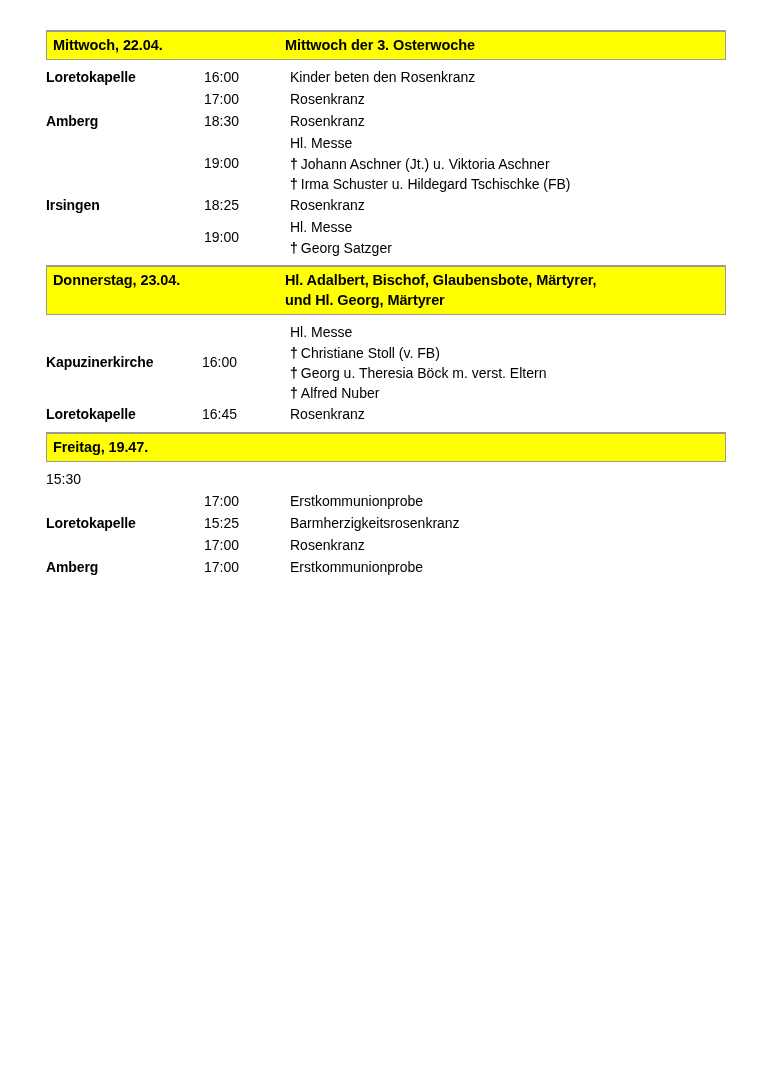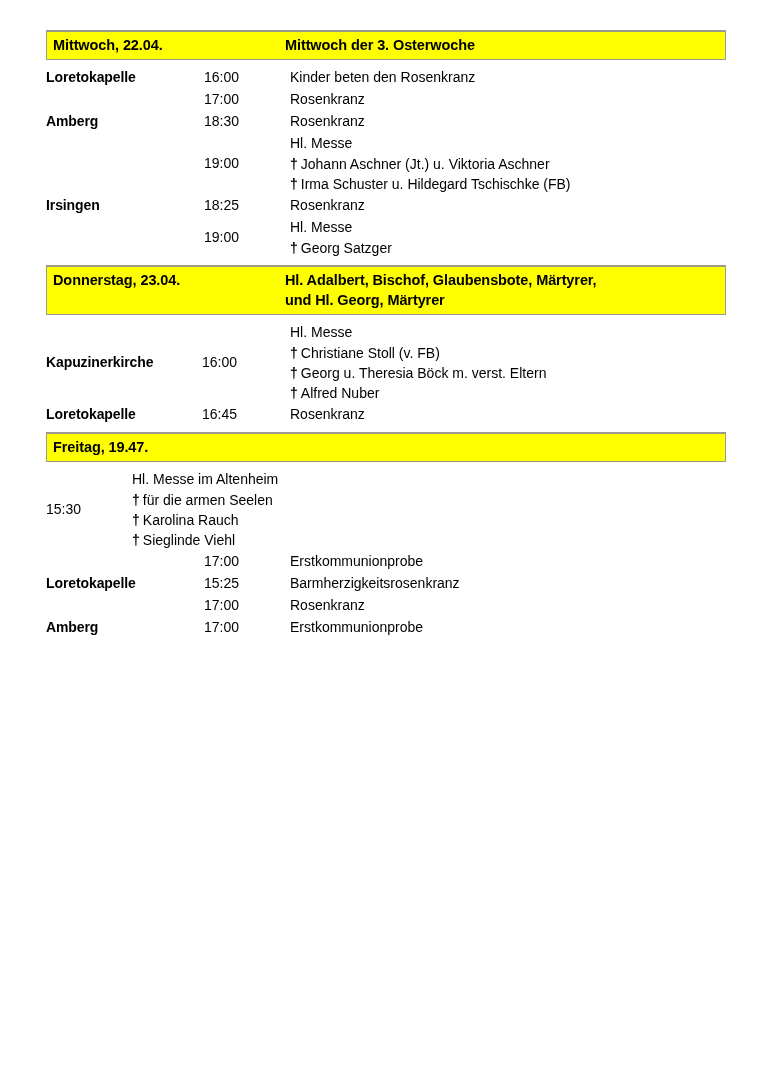--- a/index.html
+++ b/index.html
@@ -198,26 +198,20 @@
       </div>
     </div>
     <div class="day-section">
       <div class="section-rule"></div>
       <div class="day-banner">
         <div class="banner-date">Freitag, 19.47.</div>
       </div>
       <div class="events">
         <div class="event-row">
           <div class="ev-time">15:30</div>
-          <div class="ev-desc">
-            <span class="desc-line">Hl. Messe im Altenheim</span>
-            <span class="desc-line intention"><span class="dagger">†</span><span>für die armen Seelen</span></span>
-            <span class="desc-line intention"><span class="dagger">†</span><span>Karolina Rauch</span></span>
-            <span class="desc-line intention"><span class="dagger">†</span><span>Sieglinde Viehl</span></span>
-          </div>
         </div>
         <div class="event-row">
           <div class="ev-place"></div>
           <div class="ev-time">17:00</div>
           <div class="ev-desc">
             <span class="desc-line">Erstkommunionprobe</span>
           </div>
         </div>
         <div class="event-row">
           <div class="ev-place">Loretokapelle</div>

